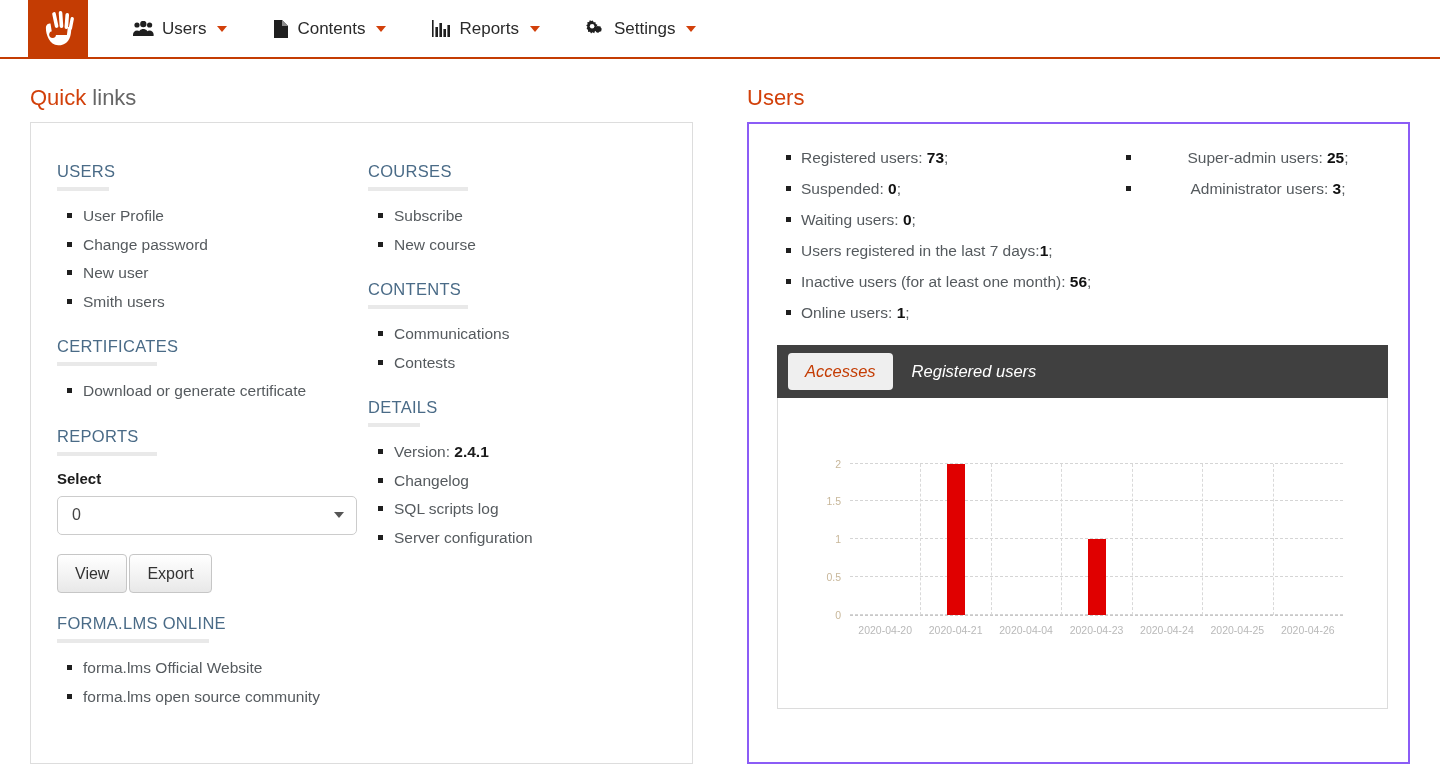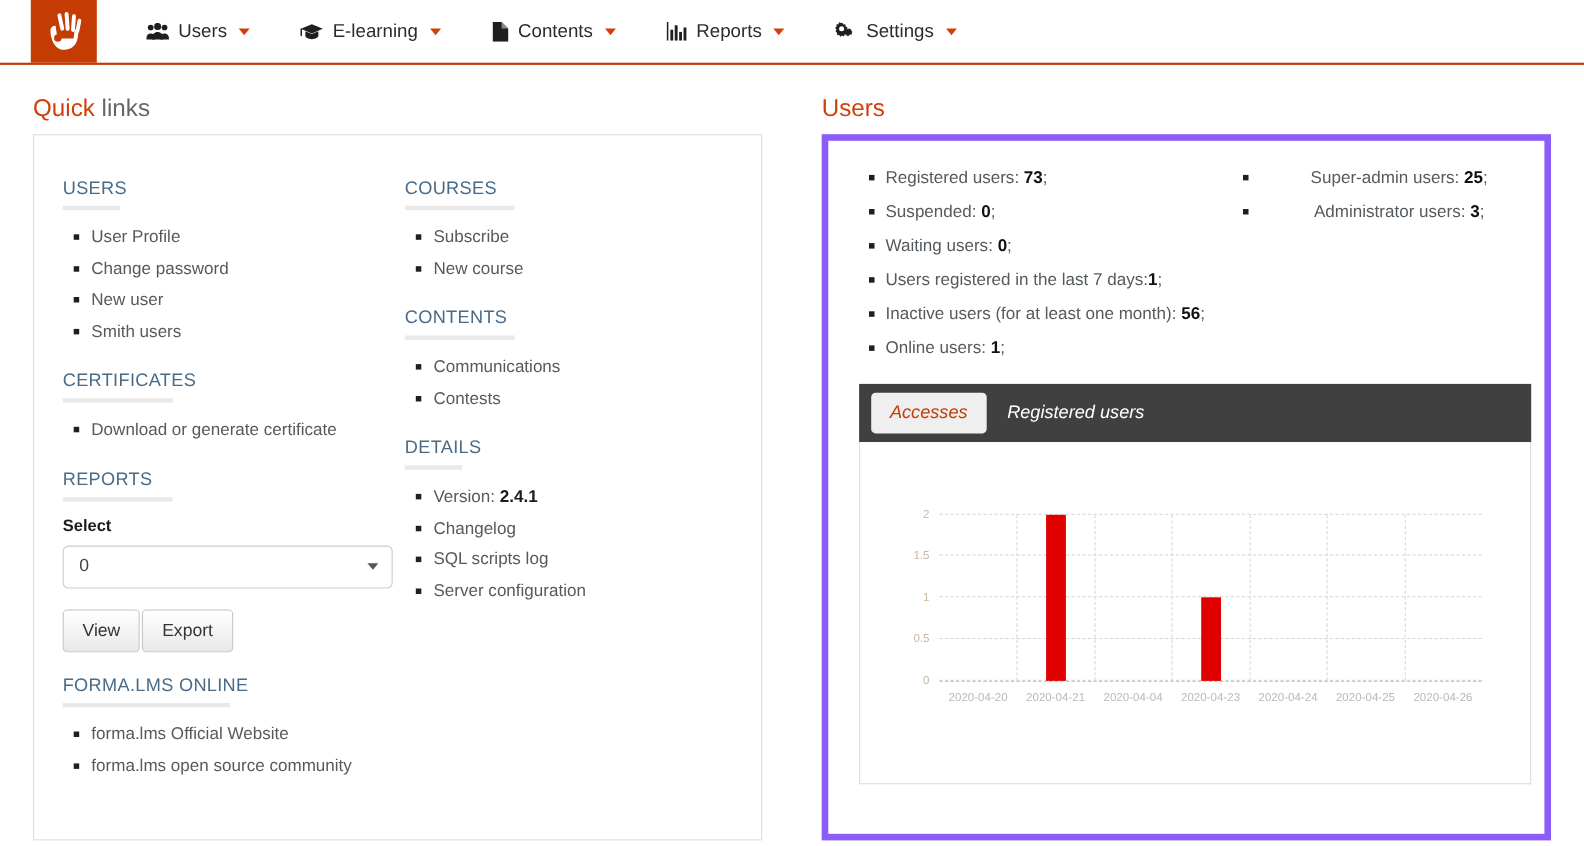--- a/index.html
+++ b/index.html
@@ -188,21 +188,21 @@
     line-height: 1.35;
   }
 
   
   #users-col {
     position: absolute;
     left: 747px; top: 26px;
     width: 663px;
   }
   #users-panel {
-    border: 6px solid #8b5cf6;
+    border: 2px solid #8b5cf6;
     background: #ffffff;
     height: 642px;
     padding: 19px 16px 0 16px;
   }
   #stats-wrap { display: flex; }
   #stats-a { width: 340px; flex: none; }
   #stats-b { width: 290px; flex: none; text-align: center; }
 
   ul.statlist { list-style: none; padding-left: 36px; margin: 0; }
   ul.statlist li {
@@ -335,33 +335,20 @@
           <path d="M0 13.5c0-2.3 1.8-4 4-4s4 1.7 4 4V15H0z"></path>
           <path d="M12.6 13.5c0-2.3 1.8-4 4-4s4 1.7 4 4V15h-8z"></path>
           <path d="M5.3 15v-2c0-2.8 2.2-5 5-5s5 2.2 5 5v2z"></path>
         </g>
           </svg>
       </span>
       <span class="nav-label">Users</span>
       <span class="caret"></span>
     </div>
 
-    <div class="nav-item">
-      <span class="nav-ico">
-        <svg width="21" height="16" viewBox="0 0 21 16">
-            <g fill="#1f1f1f">
-          <path d="M10.5 1 20.5 5.2 10.5 9.4.5 5.2z"></path>
-          <path d="M4.6 7.4v4.2c0 1.7 2.7 3 5.9 3s5.9-1.3 5.9-3V7.4l-5.9 2.5z"></path>
-          <rect x="0" y="5" width="1.5" height="7" rx=".7"></rect>
-        </g>
-          </svg>
-      </span>
-      <span class="nav-label">E-learning</span>
-      <span class="caret"></span>
-    </div>
 
     <div class="nav-item">
       <span class="nav-ico">
         <svg width="16" height="18" viewBox="0 0 16 18">
             <g fill="#1f1f1f">
           <path d="M1 0h8l6 6v12H1z"></path>
           <path d="M9 0l6 6H9z" fill="#8c8c8c"></path>
         </g>
           </svg>
       </span>

